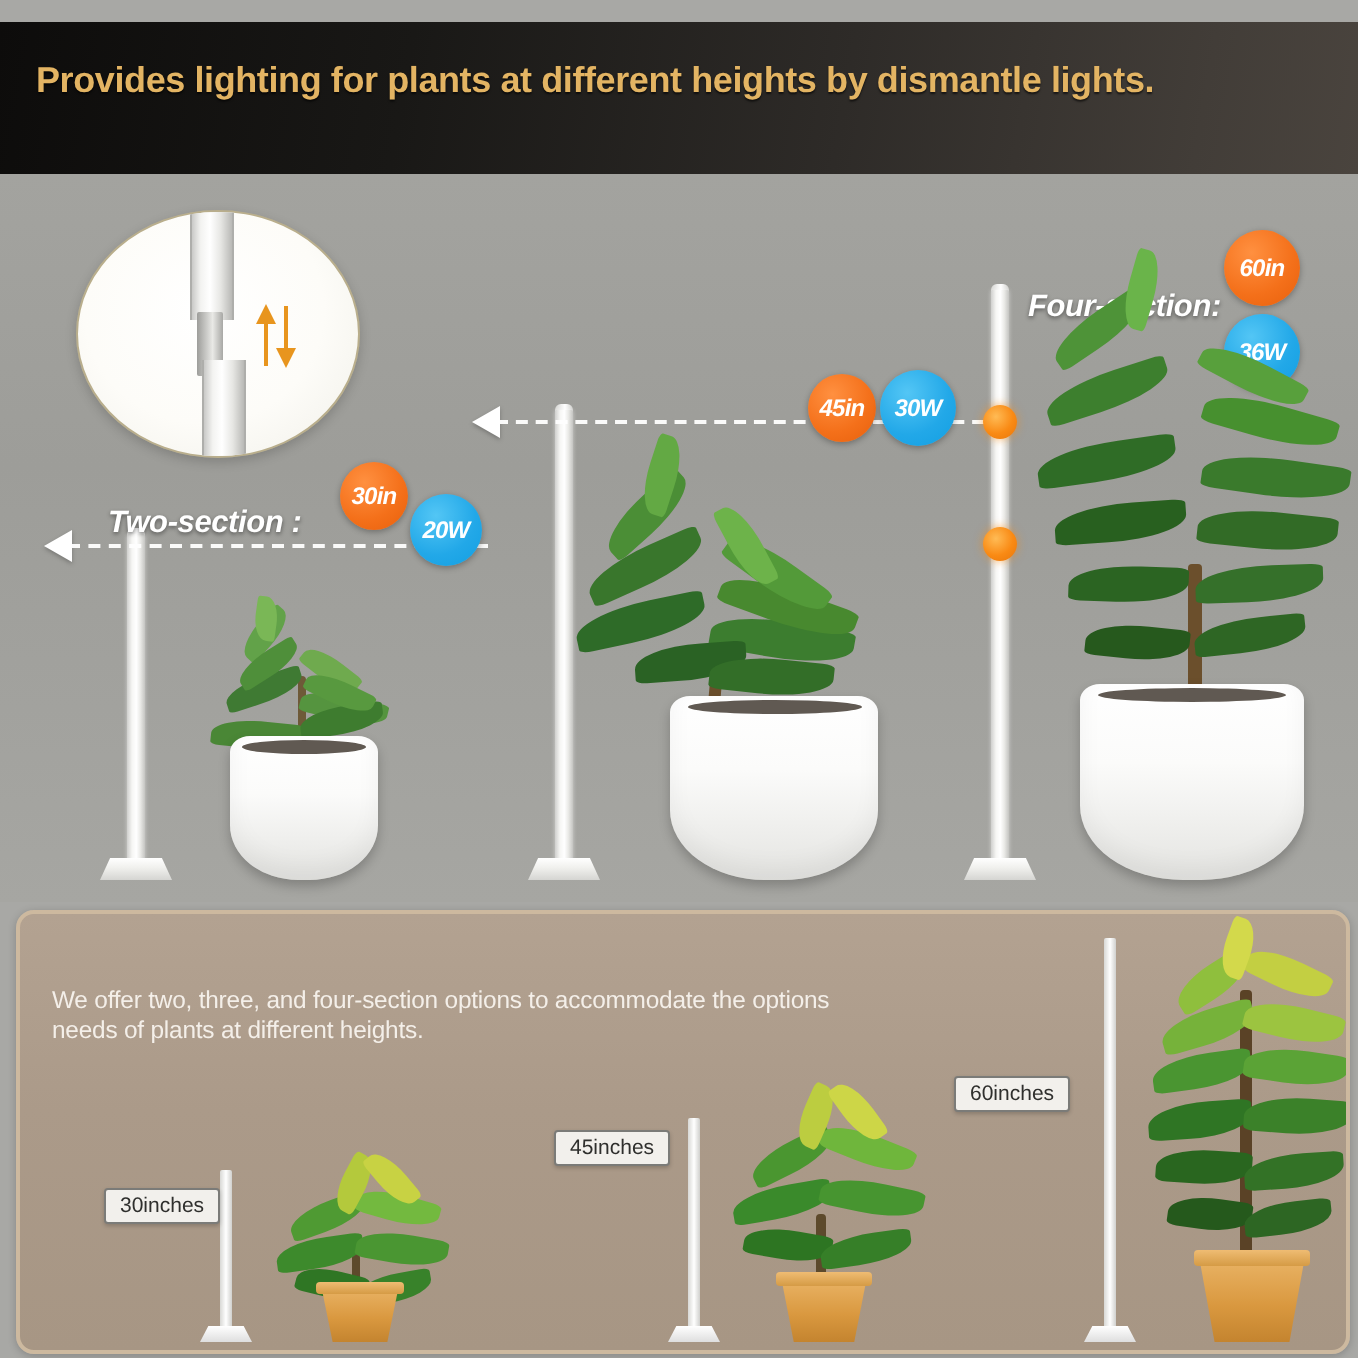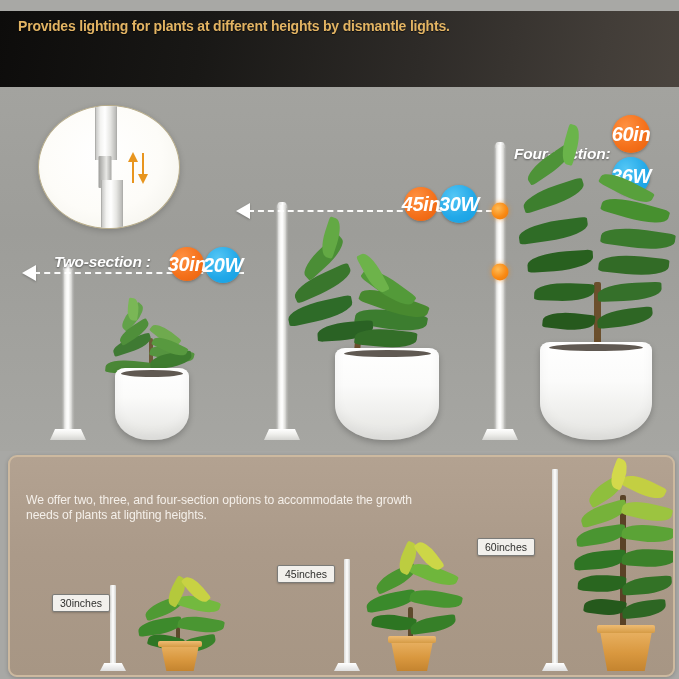--- a/index.html
+++ b/index.html
@@ -11,22 +11,22 @@
   .page{position:relative;width:679px;height:679px;overflow:hidden;background:#a8a8a5;}
 
   
   .header{
     position:absolute;left:0;top:11px;width:679px;height:76px;
     background:linear-gradient(100deg,#0d0c0b 0%,#191816 30%,#2e2b28 62%,#423d38 88%,#4a443e 100%);
     box-shadow:0 1px 0 #6e6e6b;
     overflow:hidden;
   }
   .header-title{
-    position:absolute;left:18px;top:5px;width:600px;
-    font-size:14px;font-weight:bold;line-height:21px;
+    position:absolute;left:18px;top:19px;width:600px;
+    font-size:18px;font-weight:bold;line-height:21px;
     color:#e3b463;letter-spacing:-0.2px;
     text-shadow:0 1px 1px rgba(0,0,0,.6);
   }
   .header-sub{
     position:absolute;left:23px;top:51px;width:620px;
     font-size:14.5px;font-weight:normal;line-height:18px;
     color:#ffffff;letter-spacing:-0.1px;
   }
 
   
@@ -109,21 +109,21 @@
   
   .seclabel{
     position:absolute;white-space:nowrap;
     font-size:15.5px;font-weight:bold;font-style:italic;
     color:#ffffff;letter-spacing:-0.2px;
     text-shadow:0 1px 2px rgba(0,0,0,.45);
   }
   .badge{
     position:absolute;display:flex;align-items:center;justify-content:center;
     border-radius:50%;color:#fff;font-weight:bold;font-style:italic;
-    font-size:20px;letter-spacing:-0.4px;
+    font-size:12px;letter-spacing:-0.4px;
     box-shadow:0 1px 3px rgba(0,0,0,.3);
   }
   .badge.orange{background:radial-gradient(circle at 36% 30%,#ff9040 0%,#f4701a 58%,#e8600c 100%);}
   .badge.blue{background:radial-gradient(circle at 36% 30%,#53c6f5 0%,#22a8e8 58%,#139fe2 100%);}
 
   
   .plant{position:absolute;}
   .pot{
     position:absolute;left:50%;transform:translateX(-50%);bottom:0;
     background:linear-gradient(180deg,#ffffff 0%,#fbfbfa 40%,#e4e4e1 100%);
@@ -223,21 +223,21 @@
       <div class="shaft" style="height:163px;"></div>
       <div class="base"></div>
     </div>
 
     <div class="measure" style="left:22px;top:185px;width:222px;">
       <div class="arrow"></div>
       <div class="dash"></div>
     </div>
 
     <div class="seclabel" style="left:54px;top:166px;">Two-section :</div>
-    <div class="badge orange" style="left:170px;top:160px;width:34px;height:34px;text-align:center;">30in</div>
+    <div class="badge orange" style="left:170px;top:144px;width:34px;height:34px;text-align:center;">30in</div>
     <div class="badge blue" style="left:205px;top:160px;width:36px;height:36px;">20W</div>
 
     <div class="plant" style="left:93px;top:195px;width:118px;height:158px;">
       <div class="stem" style="left:56px;top:56px;width:4px;height:56px;"></div>
       <div class="leaf" style="left:22px;top:62px;width:40px;height:13px;background:#3f7a33;transform:rotate(-18deg);"></div>
       <div class="leaf" style="left:56px;top:60px;width:44px;height:13px;background:#55943f;transform:rotate(14deg);"></div>
       <div class="leaf" style="left:12px;top:76px;width:46px;height:14px;background:#4a8736;transform:rotate(6deg);"></div>
       <div class="leaf" style="left:58px;top:74px;width:42px;height:14px;background:#3e7c2f;transform:rotate(-8deg);"></div>
       <div class="leaf" style="left:34px;top:38px;width:30px;height:12px;background:#62a249;transform:rotate(-48deg);"></div>
       <div class="leaf" style="left:56px;top:36px;width:32px;height:12px;background:#6faa4e;transform:rotate(38deg);"></div>
@@ -302,21 +302,21 @@
       <div class="leaf" style="left:22px;top:140px;width:60px;height:18px;background:#2b6422;transform:rotate(2deg);"></div>
       <div class="leaf" style="left:86px;top:142px;width:64px;height:18px;background:#35702a;transform:rotate(-2deg);"></div>
       <div class="leaf" style="left:30px;top:168px;width:52px;height:17px;background:#26591d;transform:rotate(6deg);"></div>
       <div class="leaf" style="left:86px;top:170px;width:56px;height:17px;background:#2e6624;transform:rotate(-6deg);"></div>
       <div class="pot" style="width:112px;height:98px;left:48%;"></div>
     </div>
 
   </div>
 
   <div class="panel">
-    <div class="panel-sub">We offer two, three, and four-section options to accommodate the growth needs of plants at lighting heights.</div>
+    <div class="panel-sub">We offer two, three, and four-section options to accommodate the options needs of plants at different heights.</div>
 
     <div class="mini-pole" style="left:88px;top:128px;width:30px;height:86px;">
       <div class="mshaft" style="height:80px;"></div>
       <div class="mbase"></div>
     </div>
     <div class="tag" style="left:42px;top:137px;">30inches</div>
     <div style="position:absolute;left:118px;top:122px;width:104px;height:92px;">
       <div class="bstem" style="left:48px;top:48px;width:4px;height:32px;"></div>
       <div class="bleaf" style="left:16px;top:22px;width:40px;height:14px;background:#4f9a33;transform:rotate(-20deg);"></div>
       <div class="bleaf" style="left:50px;top:18px;width:42px;height:14px;background:#73b93f;transform:rotate(16deg);"></div>

